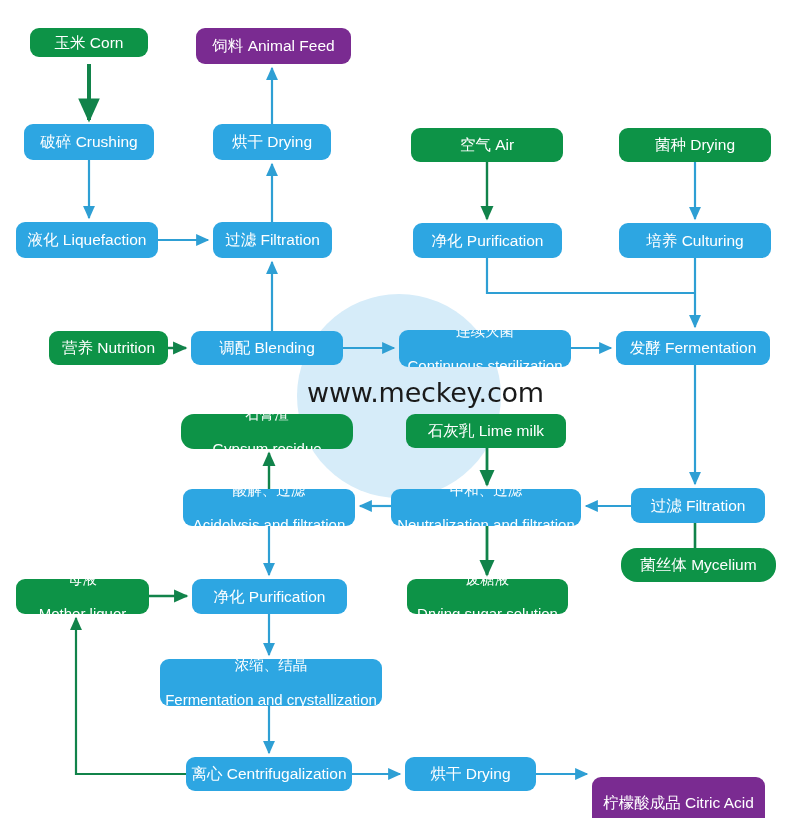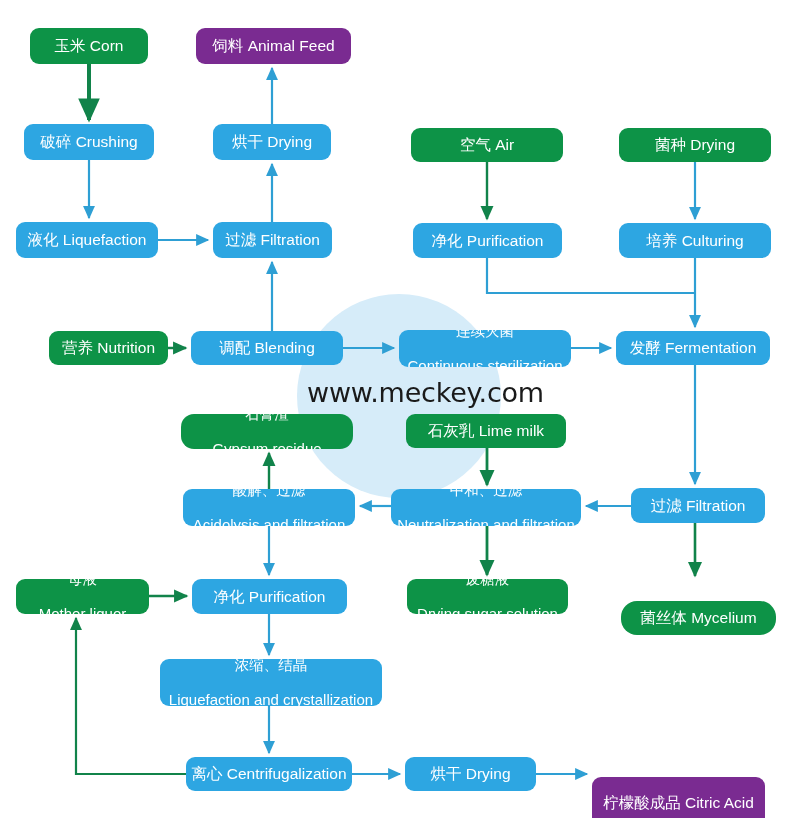--- a/index.html
+++ b/index.html
@@ -131,21 +131,21 @@
 
       <path d="M352,774 L400,774" stroke="#2e9fd4" stroke-width="2.2" marker-end="url(#ah-blue)"></path>
 
       <path d="M536,774 L587,774" stroke="#2e9fd4" stroke-width="2.2" marker-end="url(#ah-blue)"></path>
     </g>
   </svg>
 
   <div class="watermark-text" style="left:307px; top:377px;">www.meckey.com</div>
 
   <div id="nodes">
-      <div class="node green" style="left: 30px; top: 28px; width: 118px; height: 36px; text-align: center;">
+      <div class="node green" style="left: 30px; top: 28px; width: 118px; height: 29px; text-align: center;">
         <span class="t1">玉米 Corn</span>
       </div>
       <div class="node purple" style="left: 196px; top: 28px; width: 155px; height: 36px;">
         <span class="t1">饲料 Animal Feed</span>
       </div>
       <div class="node blue" style="left: 24px; top: 124px; width: 130px; height: 36px;">
         <span class="t1">破碎 Crushing</span>
       </div>
       <div class="node blue" style="left: 213px; top: 124px; width: 118px; height: 36px;">
         <span class="t1">烘干 Drying</span>
@@ -215,27 +215,27 @@
       </div>
       <div class="node blue" style="left: 192px; top: 579px; width: 155px; height: 35px;">
         <span class="t1">净化 Purification</span>
       </div>
       <div class="node green two-line" style="left: 407px; top: 579px; width: 161px; height: 35px;">
         <div>
           <span class="t1">废糖液</span>
           <span class="t2">Drying sugar solution</span>
         </div>
       </div>
-      <div class="node green" style="left: 621px; top: 601px; width: 155px; height: 34px; border-radius: 16px;">
+      <div class="node green" style="left: 621px; top: 548px; width: 155px; height: 34px; border-radius: 16px;">
         <span class="t1">菌丝体 Mycelium</span>
       </div>
       <div class="node blue two-line" style="left: 160px; top: 659px; width: 222px; height: 47px;">
         <div>
           <span class="t1">浓缩、结晶</span>
-          <span class="t2">Liquefaction and crystallization</span>
+          <span class="t2">Fermentation and crystallization</span>
         </div>
       </div>
       <div class="node blue" style="left: 186px; top: 757px; width: 166px; height: 34px;">
         <span class="t1">离心 Centrifugalization</span>
       </div>
       <div class="node blue" style="left: 405px; top: 757px; width: 131px; height: 34px;">
         <span class="t1">烘干 Drying</span>
       </div>
       <div class="node purple" style="left: 592px; top: 777px; width: 173px; height: 52px;">
         <span class="t1">柠檬酸成品 Citric Acid</span>

